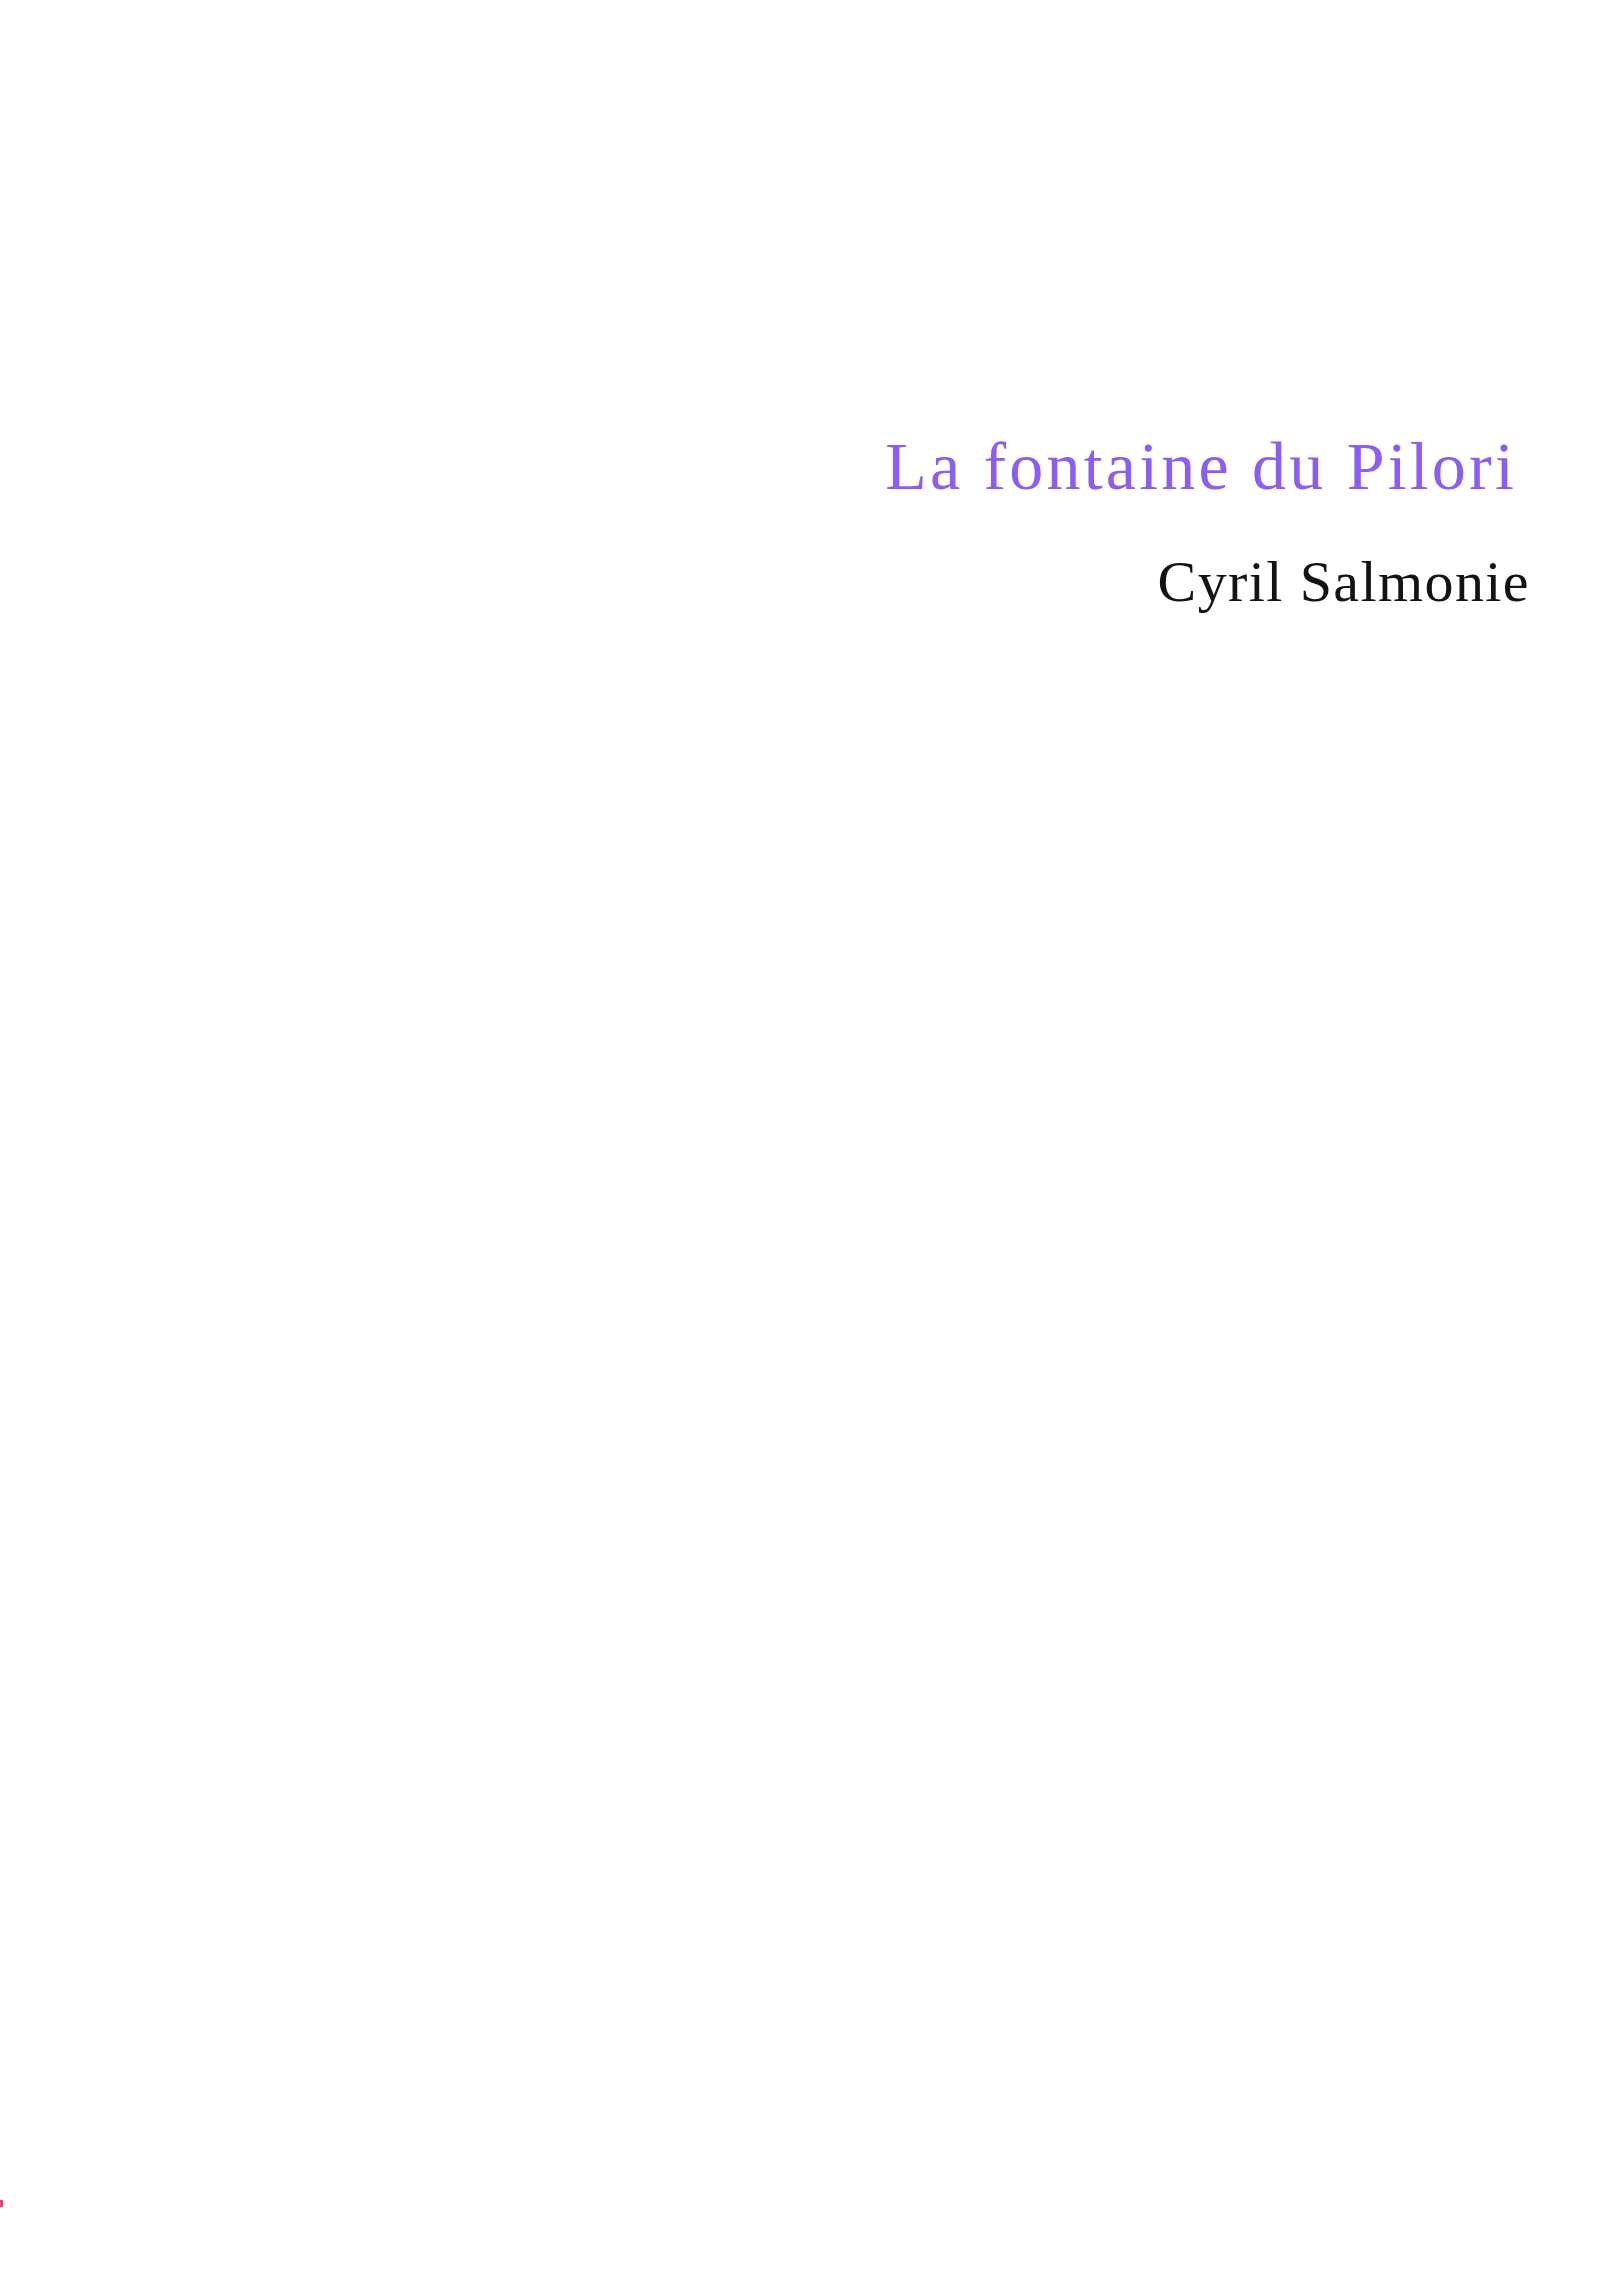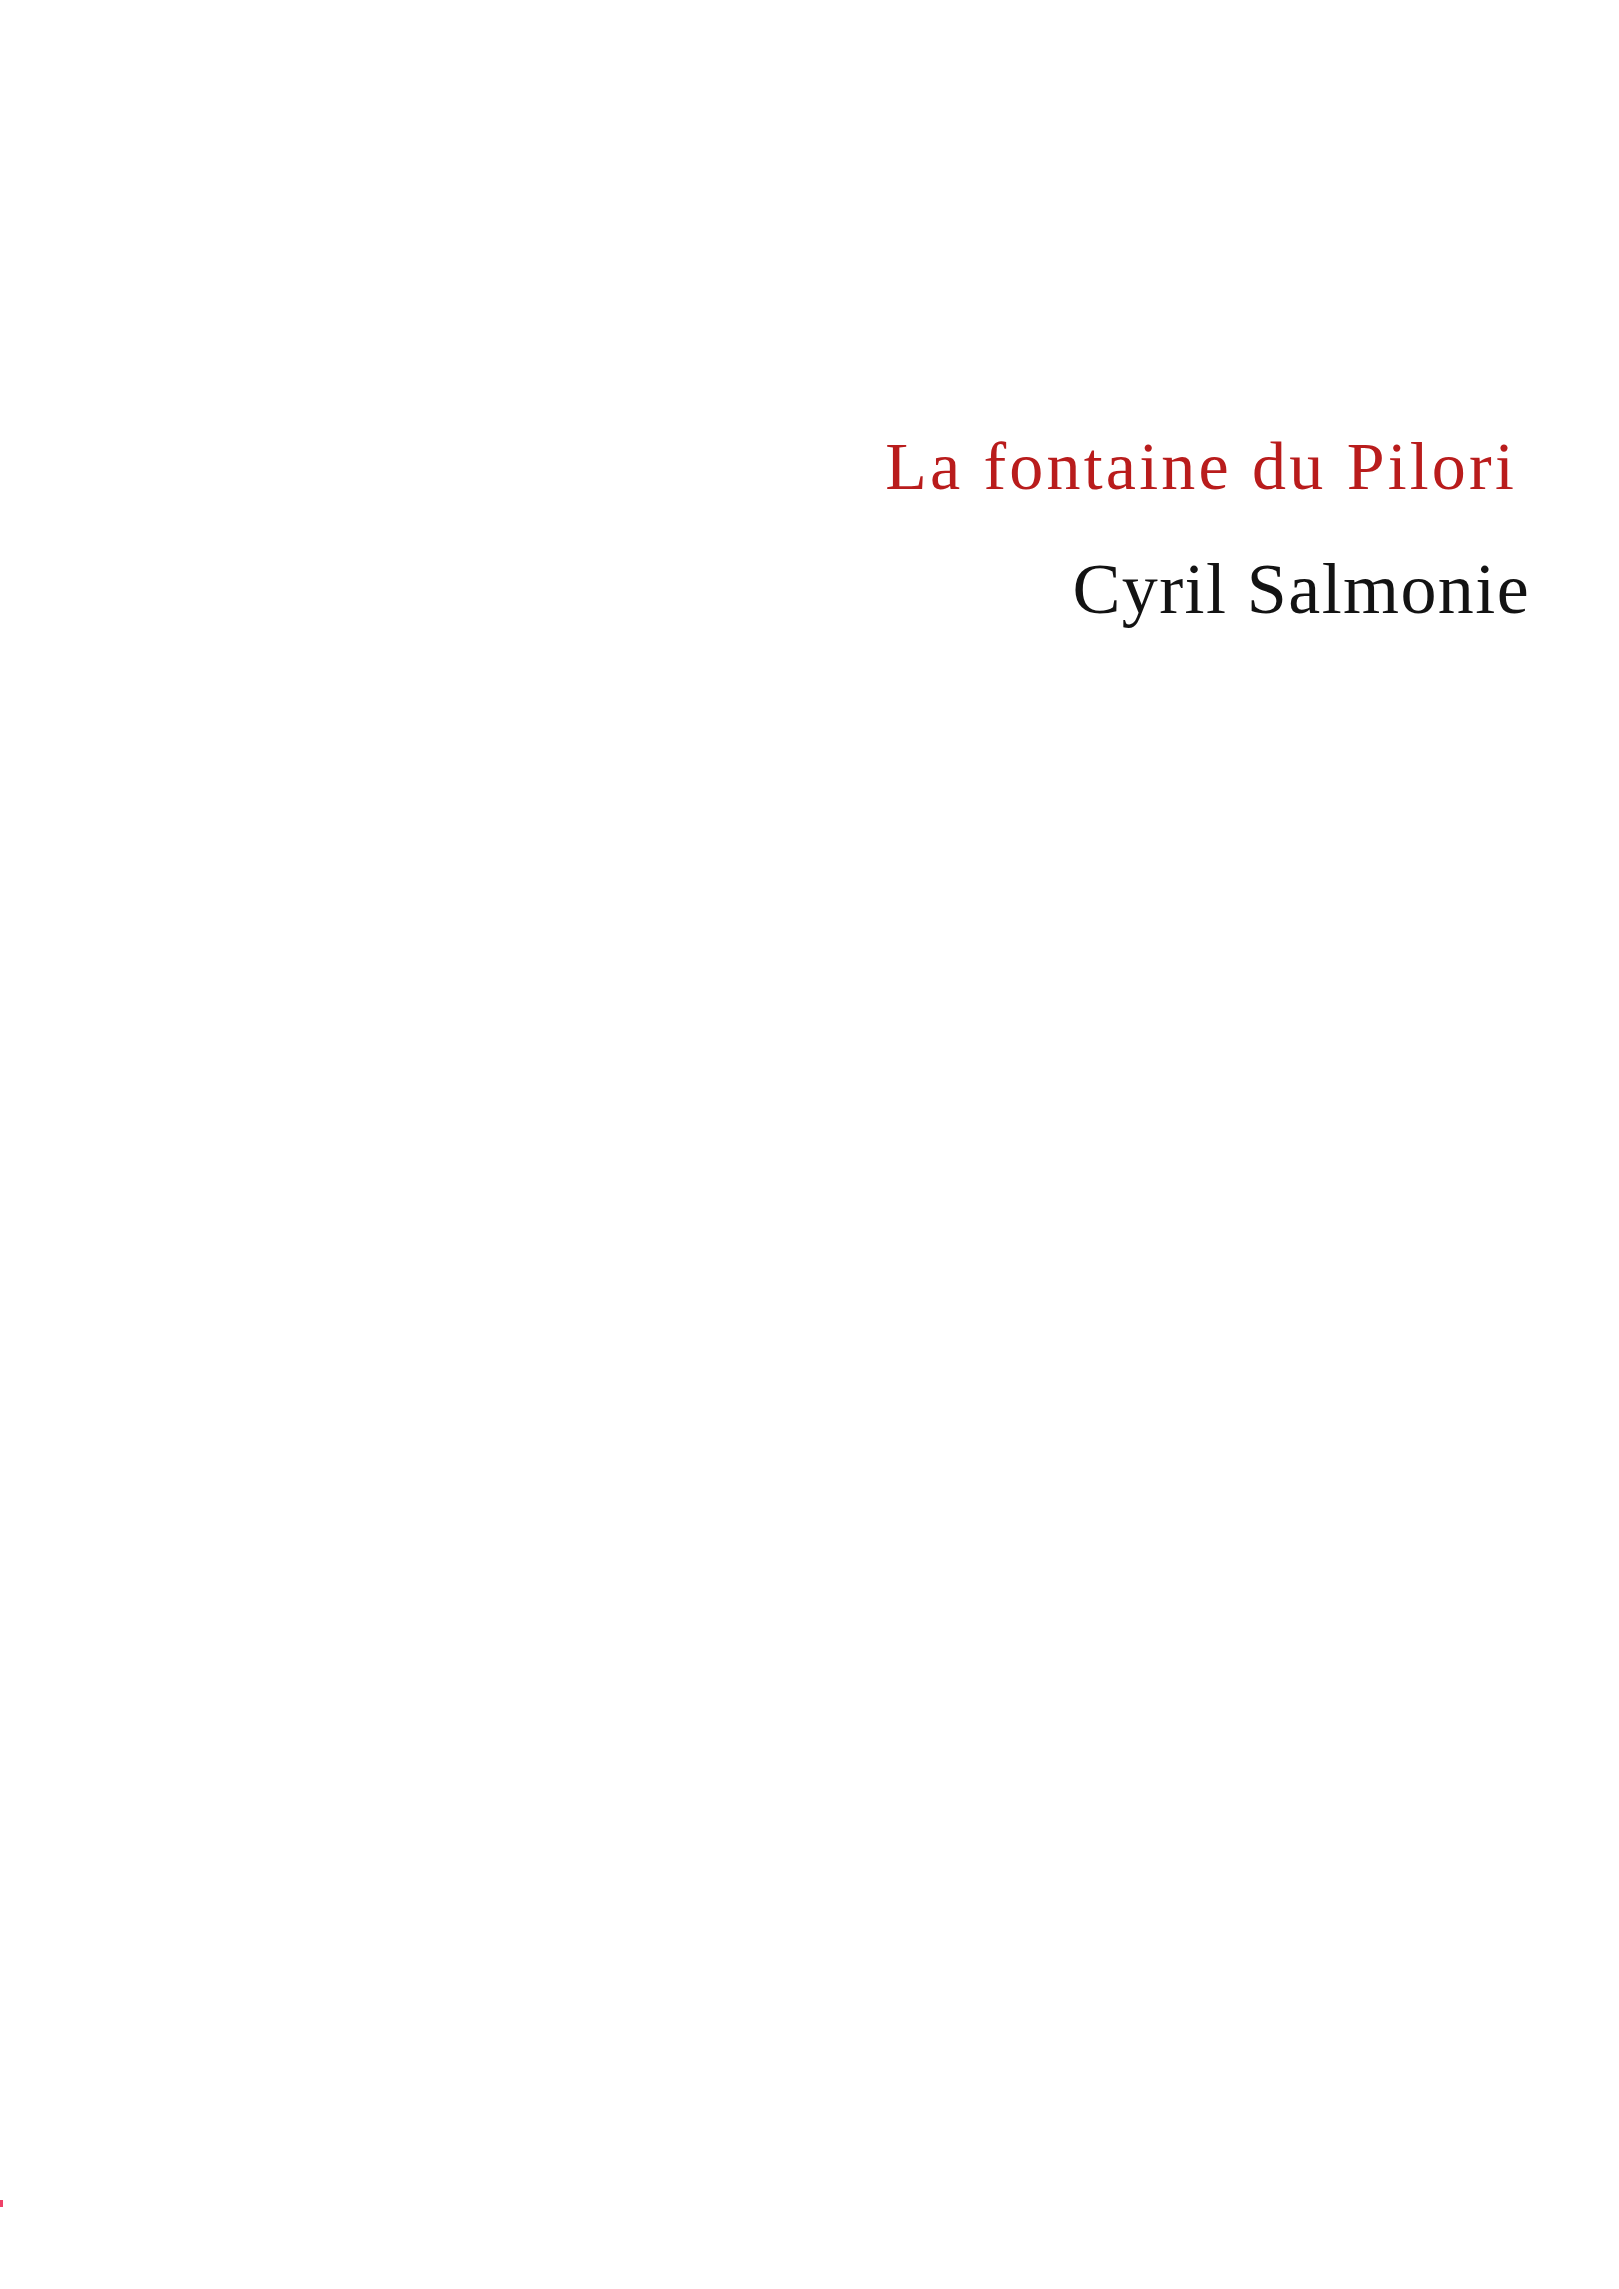--- a/index.html
+++ b/index.html
@@ -29,40 +29,40 @@
     letter-spacing: 3.2px;
     line-height: 1;
     white-space: nowrap;
     color: #131313;
   }
   .book-author {
     position: absolute;
     top: 553px;
     right: 90px;
     margin: 0;
-    font-size: 72px;
+    font-size: 58px;
     font-weight: 400;
     letter-spacing: 1.4px;
     line-height: 1;
     white-space: nowrap;
     color: #131313;
   }
   .edge-artifact {
     position: absolute;
     left: 0;
     top: 2200px;
     width: 2.8px;
     height: 7.4px;
     background: #ee4168;
   }
 </style>
 </head>
 <body>
 
 <div class="page" style="background: rgb(255, 255, 255);">
 
-  <h1 class="book-title" style="color: #b91c1c;">La fontaine du Pilori</h1>
+  <h1 class="book-title" style="color: #8b5cf6;">La fontaine du Pilori</h1>
 
   <div class="book-author" style="color: rgb(19, 19, 19);">Cyril Salmonie</div>
 
   <div class="edge-artifact" style="background: rgb(238, 65, 104);"></div>
 </div>
 
 
 </body></html>

